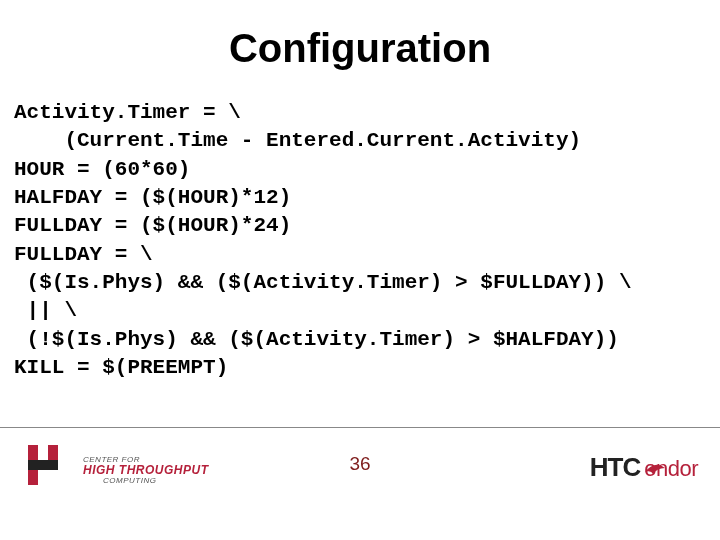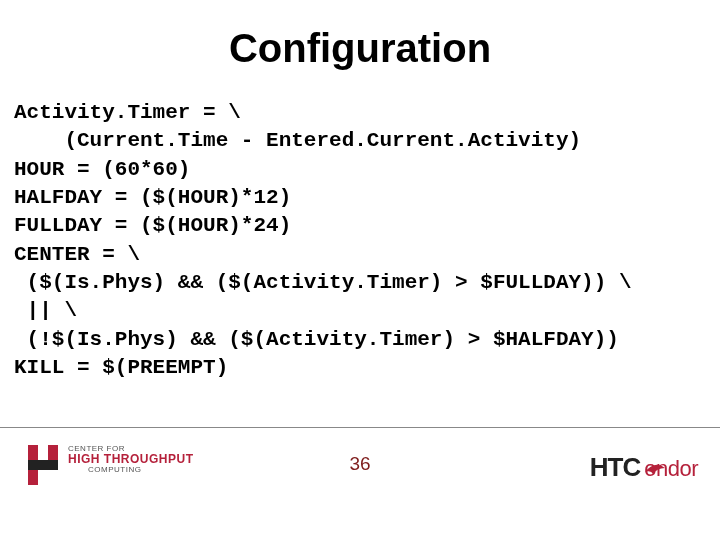--- a/index.html
+++ b/index.html
@@ -42,22 +42,23 @@
     bottom: 0;
     height: 70px;
     border-top: 1px solid #888;
     box-sizing: border-box;
   }
   .logo-left {
     position: absolute;
     left: 22px;
     bottom: 12px;
     display: flex;
-    align-items: flex-start;
-    gap: 6px;
+    align-items: flex-end;
+    gap: 21px;
+    font-style: italic;
   }
   .ht-mark {
     width: 40px;
     height: 40px;
     position: relative;
   }
   .ht-mark .bar-v {
     position: absolute;
     left: 6px;
     top: 0;
@@ -149,21 +150,21 @@
 
 <div class="slide">
 
   <div class="title">Configuration</div>
 
   <div class="code"><span>Activity.Timer = \</span>
 <span>    (Current.Time - Entered.Current.Activity)</span>
 <span>HOUR = (60*60)</span>
 <span>HALFDAY = ($(HOUR)*12)</span>
 <span>FULLDAY = ($(HOUR)*24)</span>
-<span>CENTER = \</span>
+<span>FULLDAY = \</span>
 <span> ($(Is.Phys) &amp;&amp; ($(Activity.Timer) &gt; $FULLDAY)) \</span>
 <span> || \</span>
 <span> (!$(Is.Phys) &amp;&amp; ($(Activity.Timer) &gt; $HALFDAY))</span>
 <span>KILL = $(PREEMPT)</span></div>
 
   <div class="footer">
 
     <div class="logo-left">
       <div class="ht-mark">
         <div class="bar-v"></div>

